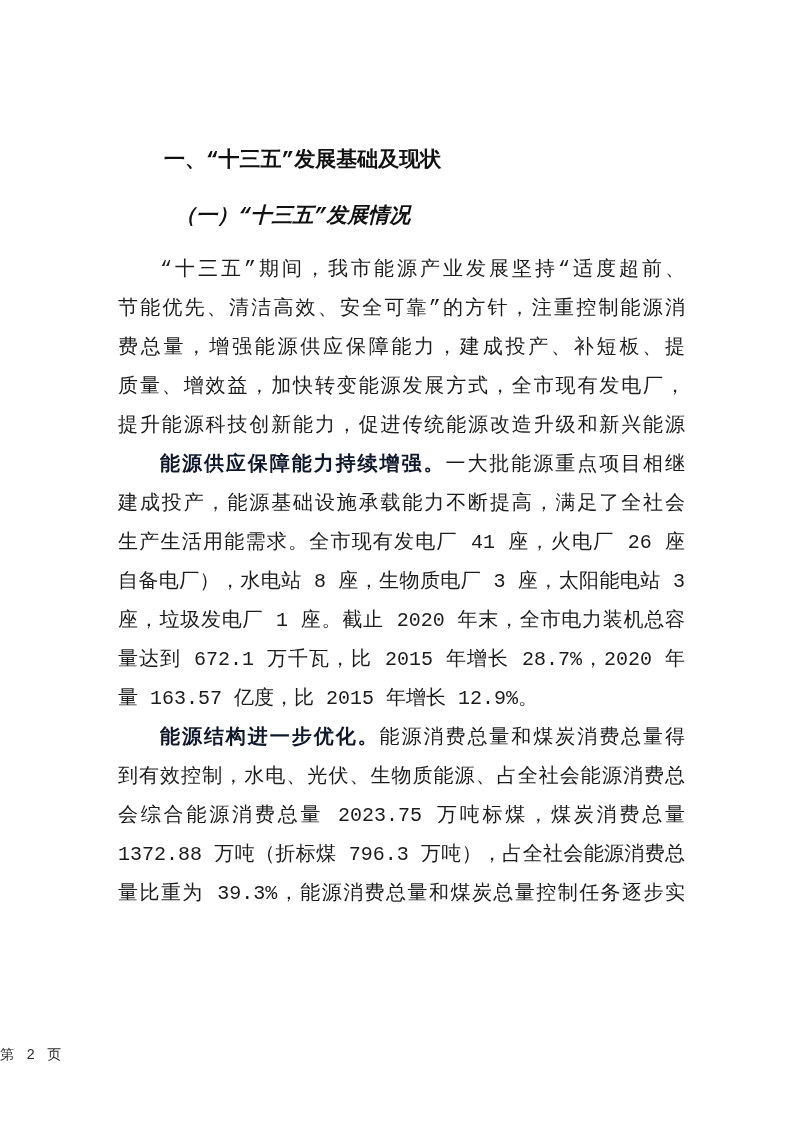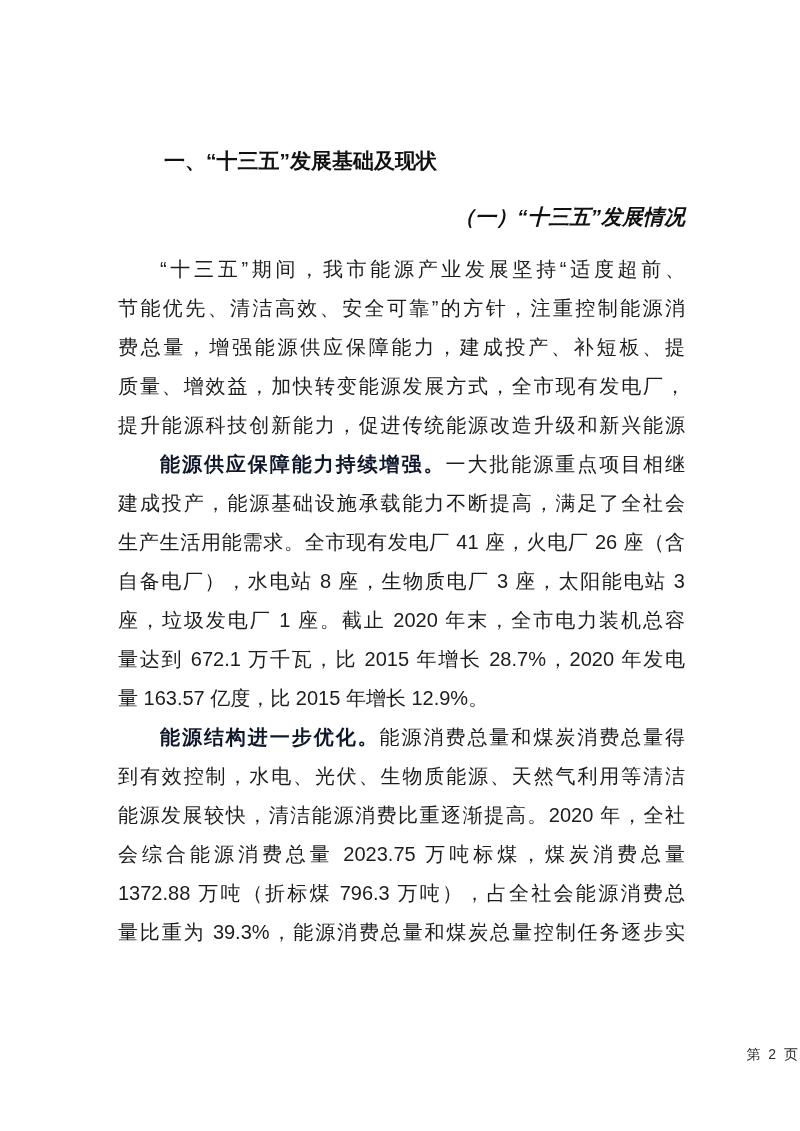--- a/index.html
+++ b/index.html
@@ -7,21 +7,21 @@
     padding: 0;
     background: #ffffff;
   }
   .page {
     position: relative;
     width: 800px;
     height: 1131px;
     margin: 0 auto;
     background: #ffffff;
     overflow: hidden;
-    font-family: Liberation Sans, sans-serif;
+    font-family: Liberation Mono, monospace;
     color: #1a1a1a;
   }
   .content {
     position: absolute;
     left: 118px;
     top: 150px;
     width: 567px;
   }
   .h1 {
     margin: 0 0 0 46px;
@@ -32,21 +32,20 @@
     white-space: nowrap;
   }
   .h2 {
     margin: 34px 0 8px 57px;
     font-size: 21px;
     line-height: 22px;
     font-weight: bold;
     font-style: italic;
     color: #111111;
     white-space: nowrap;
-    text-align: right;
   }
   .paragraphs {
     margin-top: 22px;
   }
   .para {
     margin: 0;
   }
   .line {
     font-size: 20px;
     line-height: 39px;
@@ -65,21 +64,21 @@
   }
   .line b {
     font-weight: bold;
     color: #0f172a;
   }
   .footer {
     position: absolute;
     left: 0;
     right: 0;
     top: 1046px;
-    text-align: right;
+    text-align: left;
     font-size: 14px;
     letter-spacing: 2px;
     color: #2a2a2a;
   }
 </style>
 </head>
 <body>
 
 <div class="page">
   <div class="content">
@@ -97,22 +96,21 @@
           <div class="line indent"><b>能源供应保障能力持续增强。</b>一大批能源重点项目相继</div>
           <div class="line">建成投产，能源基础设施承载能力不断提高，满足了全社会</div>
           <div class="line">生产生活用能需求。全市现有发电厂 41 座，火电厂 26 座（含</div>
           <div class="line">自备电厂），水电站 8 座，生物质电厂 3 座，太阳能电站 3</div>
           <div class="line">座，垃圾发电厂 1 座。截止 2020 年末，全市电力装机总容</div>
           <div class="line">量达到 672.1 万千瓦，比 2015 年增长 28.7%，2020 年发电</div>
           <div class="line last">量 163.57 亿度，比 2015 年增长 12.9%。</div>
         </div>
         <div class="para">
           <div class="line indent"><b>能源结构进一步优化。</b>能源消费总量和煤炭消费总量得</div>
-          <div class="line">到有效控制，水电、光伏、生物质能源、天然气利用等清洁</div>
-          <div class="line">能源发展较快，清洁能源消费比重逐渐提高。2020 年，全社</div>
+          <div class="line">到有效控制，水电、光伏、生物质能源、占全社会能源消费总</div>
           <div class="line">会综合能源消费总量 2023.75 万吨标煤，煤炭消费总量</div>
           <div class="line">1372.88 万吨（折标煤 796.3 万吨），占全社会能源消费总</div>
           <div class="line">量比重为 39.3%，能源消费总量和煤炭总量控制任务逐步实</div>
         </div>
       </div>
   </div>
   <div class="footer">第 2 页</div>
 </div>
 
 </body></html>

